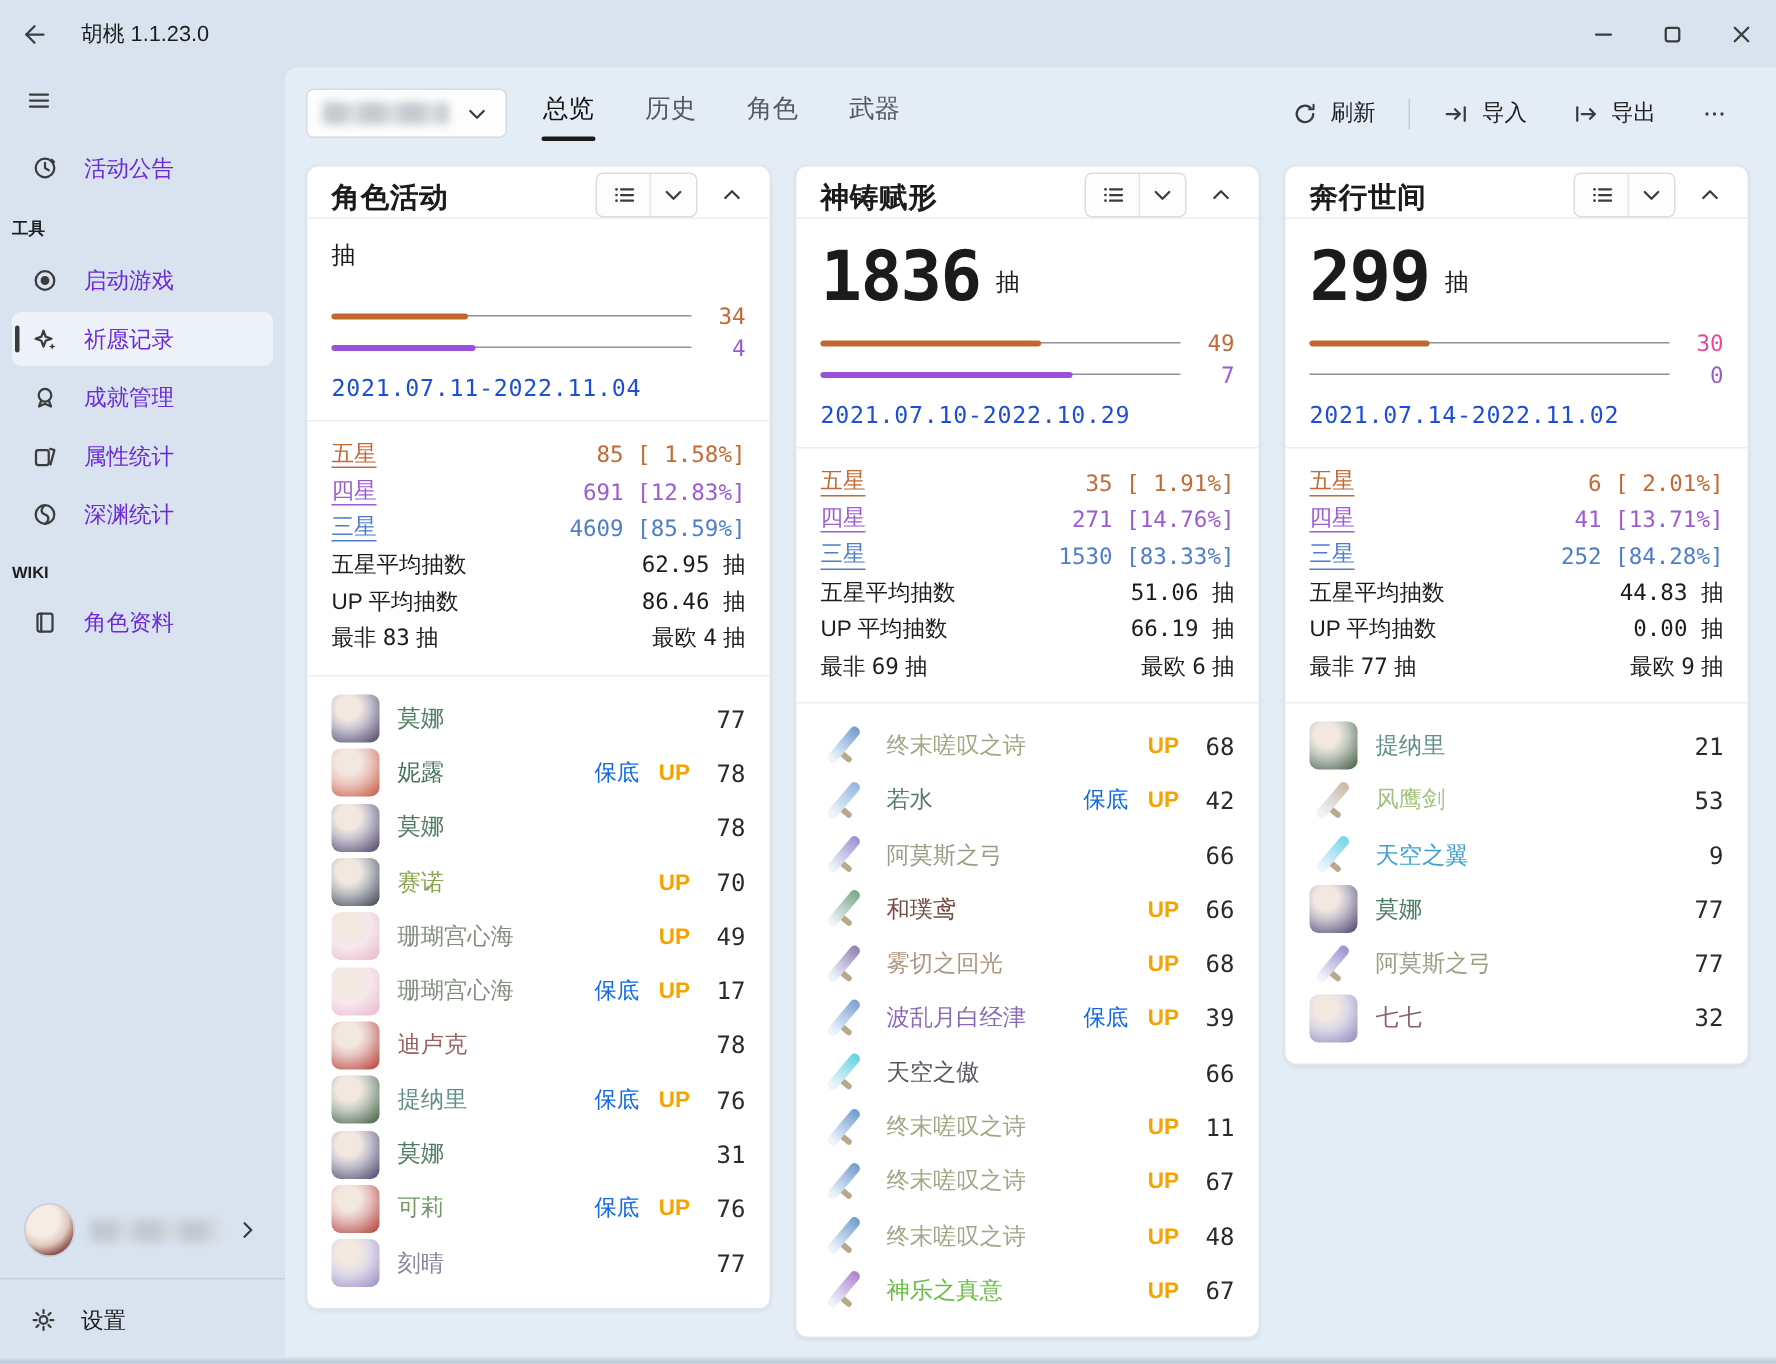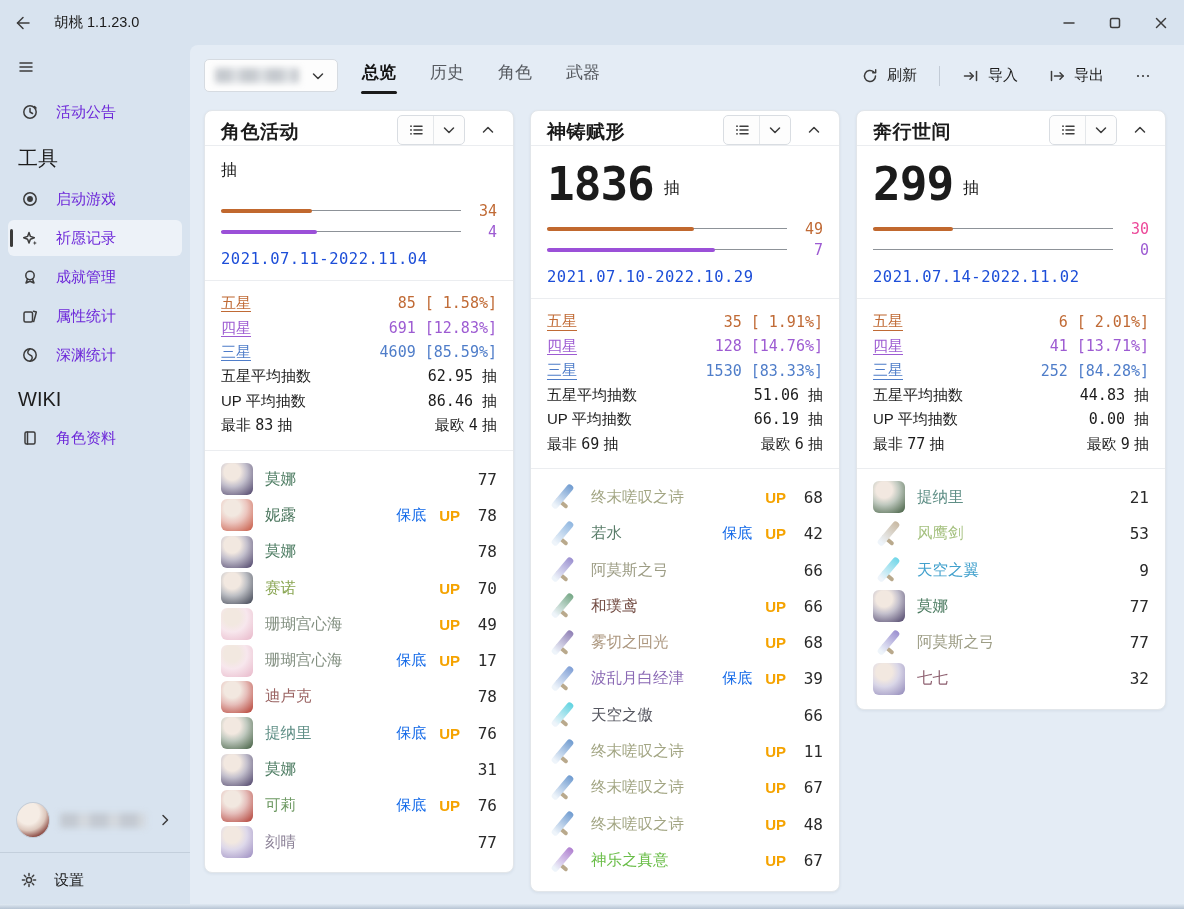--- a/index.html
+++ b/index.html
@@ -16,37 +16,37 @@
   .win-btn { width:46px; height:45px; display:flex; align-items:center; justify-content:center; cursor:pointer; }
 
   
   .sidebar { position:absolute; left:0; top:45px; bottom:0; width:190px; display:flex; flex-direction:column; }
   .hamburger { width:40px; height:36px; margin:4px 0 6px 6px; display:flex; align-items:center; justify-content:center; border-radius:6px; cursor:pointer; }
   .nav { flex:0 0 auto; }
   .nav-item { position:relative; display:flex; align-items:center; gap:16px; height:36px; margin:3px 8px; padding:0 12px; border-radius:6px; font-size:15px; cursor:pointer; color:#6d28d9; }
   .nav-item.selected { background:rgba(255,255,255,.55); }
   .nav-item.selected::before { content:""; position:absolute; left:2px; top:9px; width:3px; height:18px; border-radius:2px; background:#3b3b3b; }
   .nav-item .ico { width:20px; display:flex; justify-content:center; }
-  .nav-header { font-size:20px; font-weight:normal; color:#1d1d1d; padding:12px 0 6px 18px; }
+  .nav-header { font-size:11px; font-weight:bold; color:#1d1d1d; padding:12px 0 6px 8px; }
   .sidebar-bottom { margin-top:auto;text-align:center; }
   .user-row { display:flex; align-items:center; gap:10px; height:56px; margin:0 8px; padding:0 8px; border-radius:6px; cursor:pointer; }
   .user-avatar { width:36px; height:36px; border-radius:50%; background:radial-gradient(circle at 35% 30%, #f5ece4 0 35%, #ddc8bd 55%, #8c4a43 78%, #3c3240 100%); border:1px solid #c4cdd8; }
   .user-name-blur { width:92px; height:15px; border-radius:2px; background:repeating-linear-gradient(90deg,#c3c9d1 0 18px,#d3d8de 18px 30px); filter:blur(3px); }
   .user-chevron { margin-left:auto; }
   .sidebar-divider { height:1px; background:#c3cfdc; margin:4px 0 0 0; }
   .settings-row { display:flex; align-items:center; gap:16px; height:46px; margin:4px 8px 6px 8px; padding:0 12px; border-radius:6px; font-size:15px; cursor:pointer; }
 
   
   .content { position:absolute; left:190px; top:45px; right:0; bottom:0; background:#e4ecf5; border-top-left-radius:8px; }
   .toolbar { display:flex; align-items:center; padding:12px 20px 8px 14px; }
   .uid-select { display:flex; align-items:center; gap:10px; width:134px; height:33px; padding:0 10px; background:#fdfdfd; border:1px solid #d6dbe1; border-radius:5px; cursor:pointer; }
   .uid-blur { width:84px; height:15px; border-radius:2px; background:repeating-linear-gradient(90deg,#c6cacf 0 16px,#dadde1 16px 26px); filter:blur(3px); }
   .tabs { display:flex; gap:30px; margin-left:22px; }
   .tab { position:relative; font-size:17px; color:#565a60; padding:4px 2px 10px 2px; cursor:pointer; }
-  .tab.active { color:#141414; font-weight:bold; }
+  .tab.active { color:#141414; font-weight:normal; }
   .tab.active::after { content:""; position:absolute; left:50%; transform:translateX(-50%); bottom:0; width:36px; height:3.5px; border-radius:2px; background:#1a1a1a; }
   .toolbar-actions { margin-left:auto; display:flex; align-items:center; gap:6px; }
   .tb-btn { display:flex; align-items:center; gap:8px; height:34px; padding:0 12px; border-radius:5px; font-size:15px; color:#1d1d1d; cursor:pointer; }
   .tb-sep { width:1px; height:20px; background:#c2cbd6; margin:0 4px; }
 
   
   .cards { display:flex; gap:16px; padding:8px 18px 0 14px; align-items:flex-start; }
   .card { width:310px; background:#fff; border:1px solid #e2e6ea; border-radius:8px; box-shadow:0 1px 3px rgba(40,60,90,.08); overflow:hidden; }
   .card-header { display:flex; align-items:flex-end; height:35px; padding:0 8px 0 16px; border-bottom:1px solid #ebedf0; }
   .card-title { font-size:19px; font-weight:bold; letter-spacing:.5px; }
@@ -497,21 +497,21 @@
           </div>
           <div class="date-range mono">2021.07.10-2022.10.29</div>
         </div>
         <div class="card-section">
           <div class="stat-row">
             <span class="stat-label-link" style="color: rgb(192, 106, 53);">五星</span>
             <span class="stat-val mono" style="color: rgb(192, 106, 53);"><span class="stat-num">35</span> [ 1.91%]</span>
           </div>
           <div class="stat-row">
             <span class="stat-label-link" style="color: rgb(157, 91, 210);">四星</span>
-            <span class="stat-val mono" style="color: rgb(157, 91, 210);"><span class="stat-num">128</span> [14.76%]</span>
+            <span class="stat-val mono" style="color: rgb(157, 91, 210);"><span class="stat-num">271</span> [14.76%]</span>
           </div>
           <div class="stat-row">
             <span class="stat-label-link" style="color: rgb(79, 125, 201);">三星</span>
             <span class="stat-val mono" style="color: rgb(79, 125, 201);"><span class="stat-num">1530</span> [83.33%]</span>
           </div>
           <div class="stat-row">
             <span class="plain-label">五星平均抽数</span>
             <span class="stat-val mono">51.06 抽</span>
           </div>
           <div class="stat-row">

